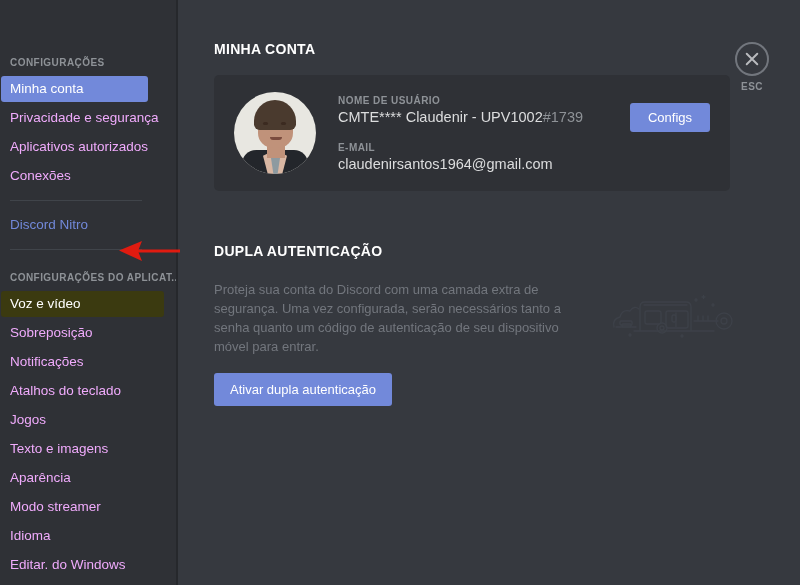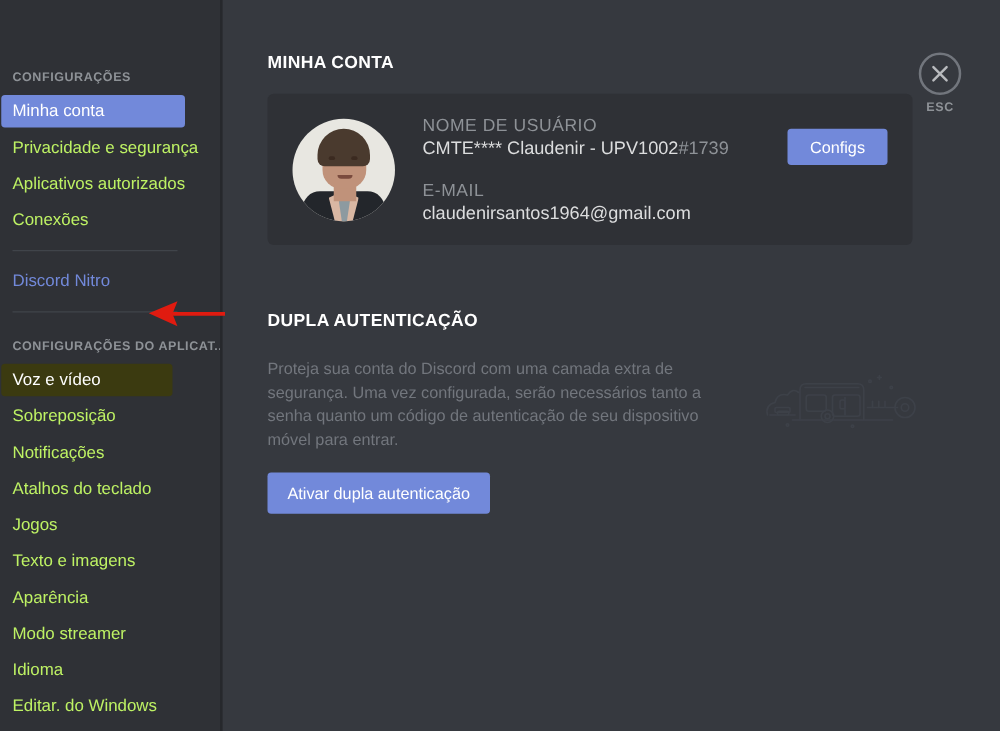--- a/index.html
+++ b/index.html
@@ -43,41 +43,41 @@
     color: #8e9297;
     text-transform: uppercase;
     margin-top: 41px;
     margin-bottom: 8px;
     white-space: nowrap;
   }
   .side-header.second { margin-top: 22px; }
 
   .side-item {
     font-size: 13.5px;
-    color: #bef264;
+    color: #f0abfc;
     height: 26px;
     line-height: 26px;
     padding-left: 9px;
     margin-left: -9px;
     margin-bottom: 3px;
     border-radius: 3px;
     white-space: nowrap;
     cursor: pointer;
   }
 
   .side-item.active {
     background: #7289da;
     color: #ffffff;
     width: 147px;
   }
 
   .side-item.highlighted {
     background: #3b3a10;
     color: #ffffff;
-    width: 137px;
+    width: 163px;
   }
 
   .side-item.nitro { color: #7289da; }
 
   .side-divider {
     height: 1px;
     background: #40444a;
     width: 132px;
     margin: 11px 0 11px 0;
   }
@@ -190,22 +190,22 @@
     background: #8d9aa0;
     clip-path: polygon(50% 0, 100% 18%, 70% 100%, 30% 100%, 0 18%);
   }
 
   #account-info {
     margin-left: 22px;
     flex: 1;
   }
 
   .field-label {
-    font-size: 14px;
-    font-weight: 400;
+    font-size: 10px;
+    font-weight: 700;
     color: #8e9297;
     letter-spacing: 0.45px;
     text-transform: uppercase;
     margin-bottom: 3px;
   }
 
   .field-value {
     font-size: 14.5px;
     color: #dcddde;
     margin-bottom: 17px;

